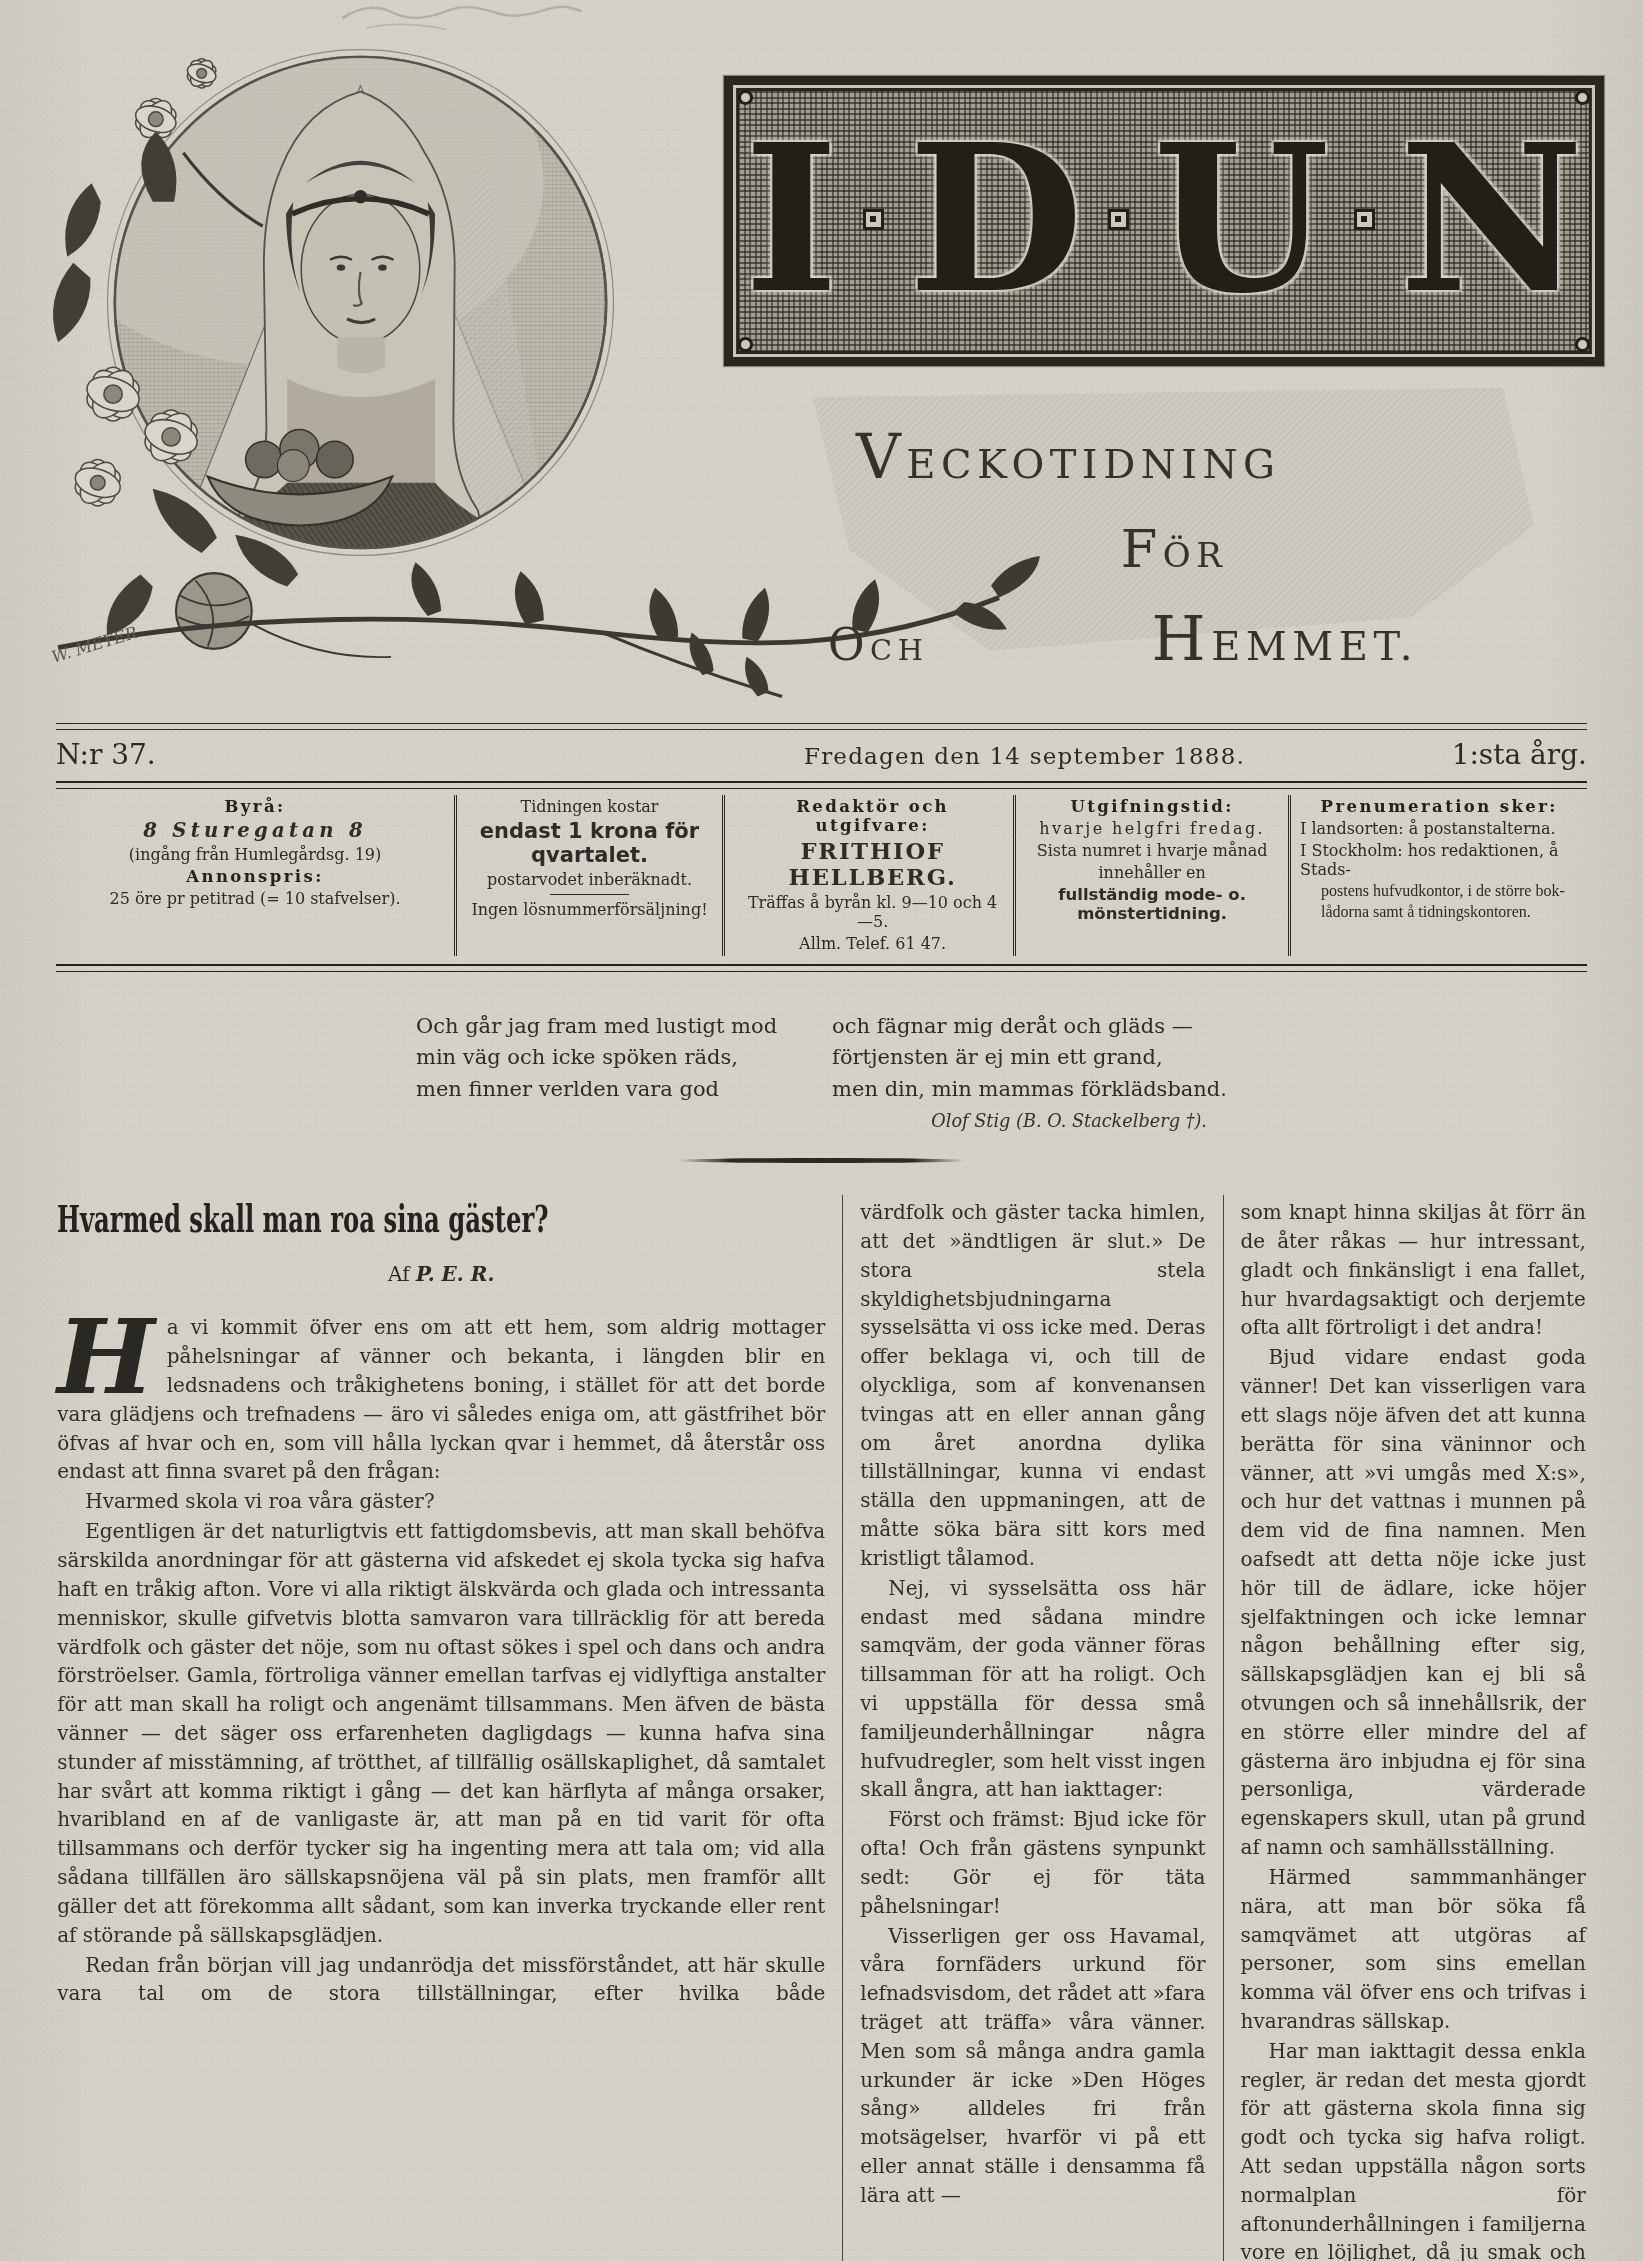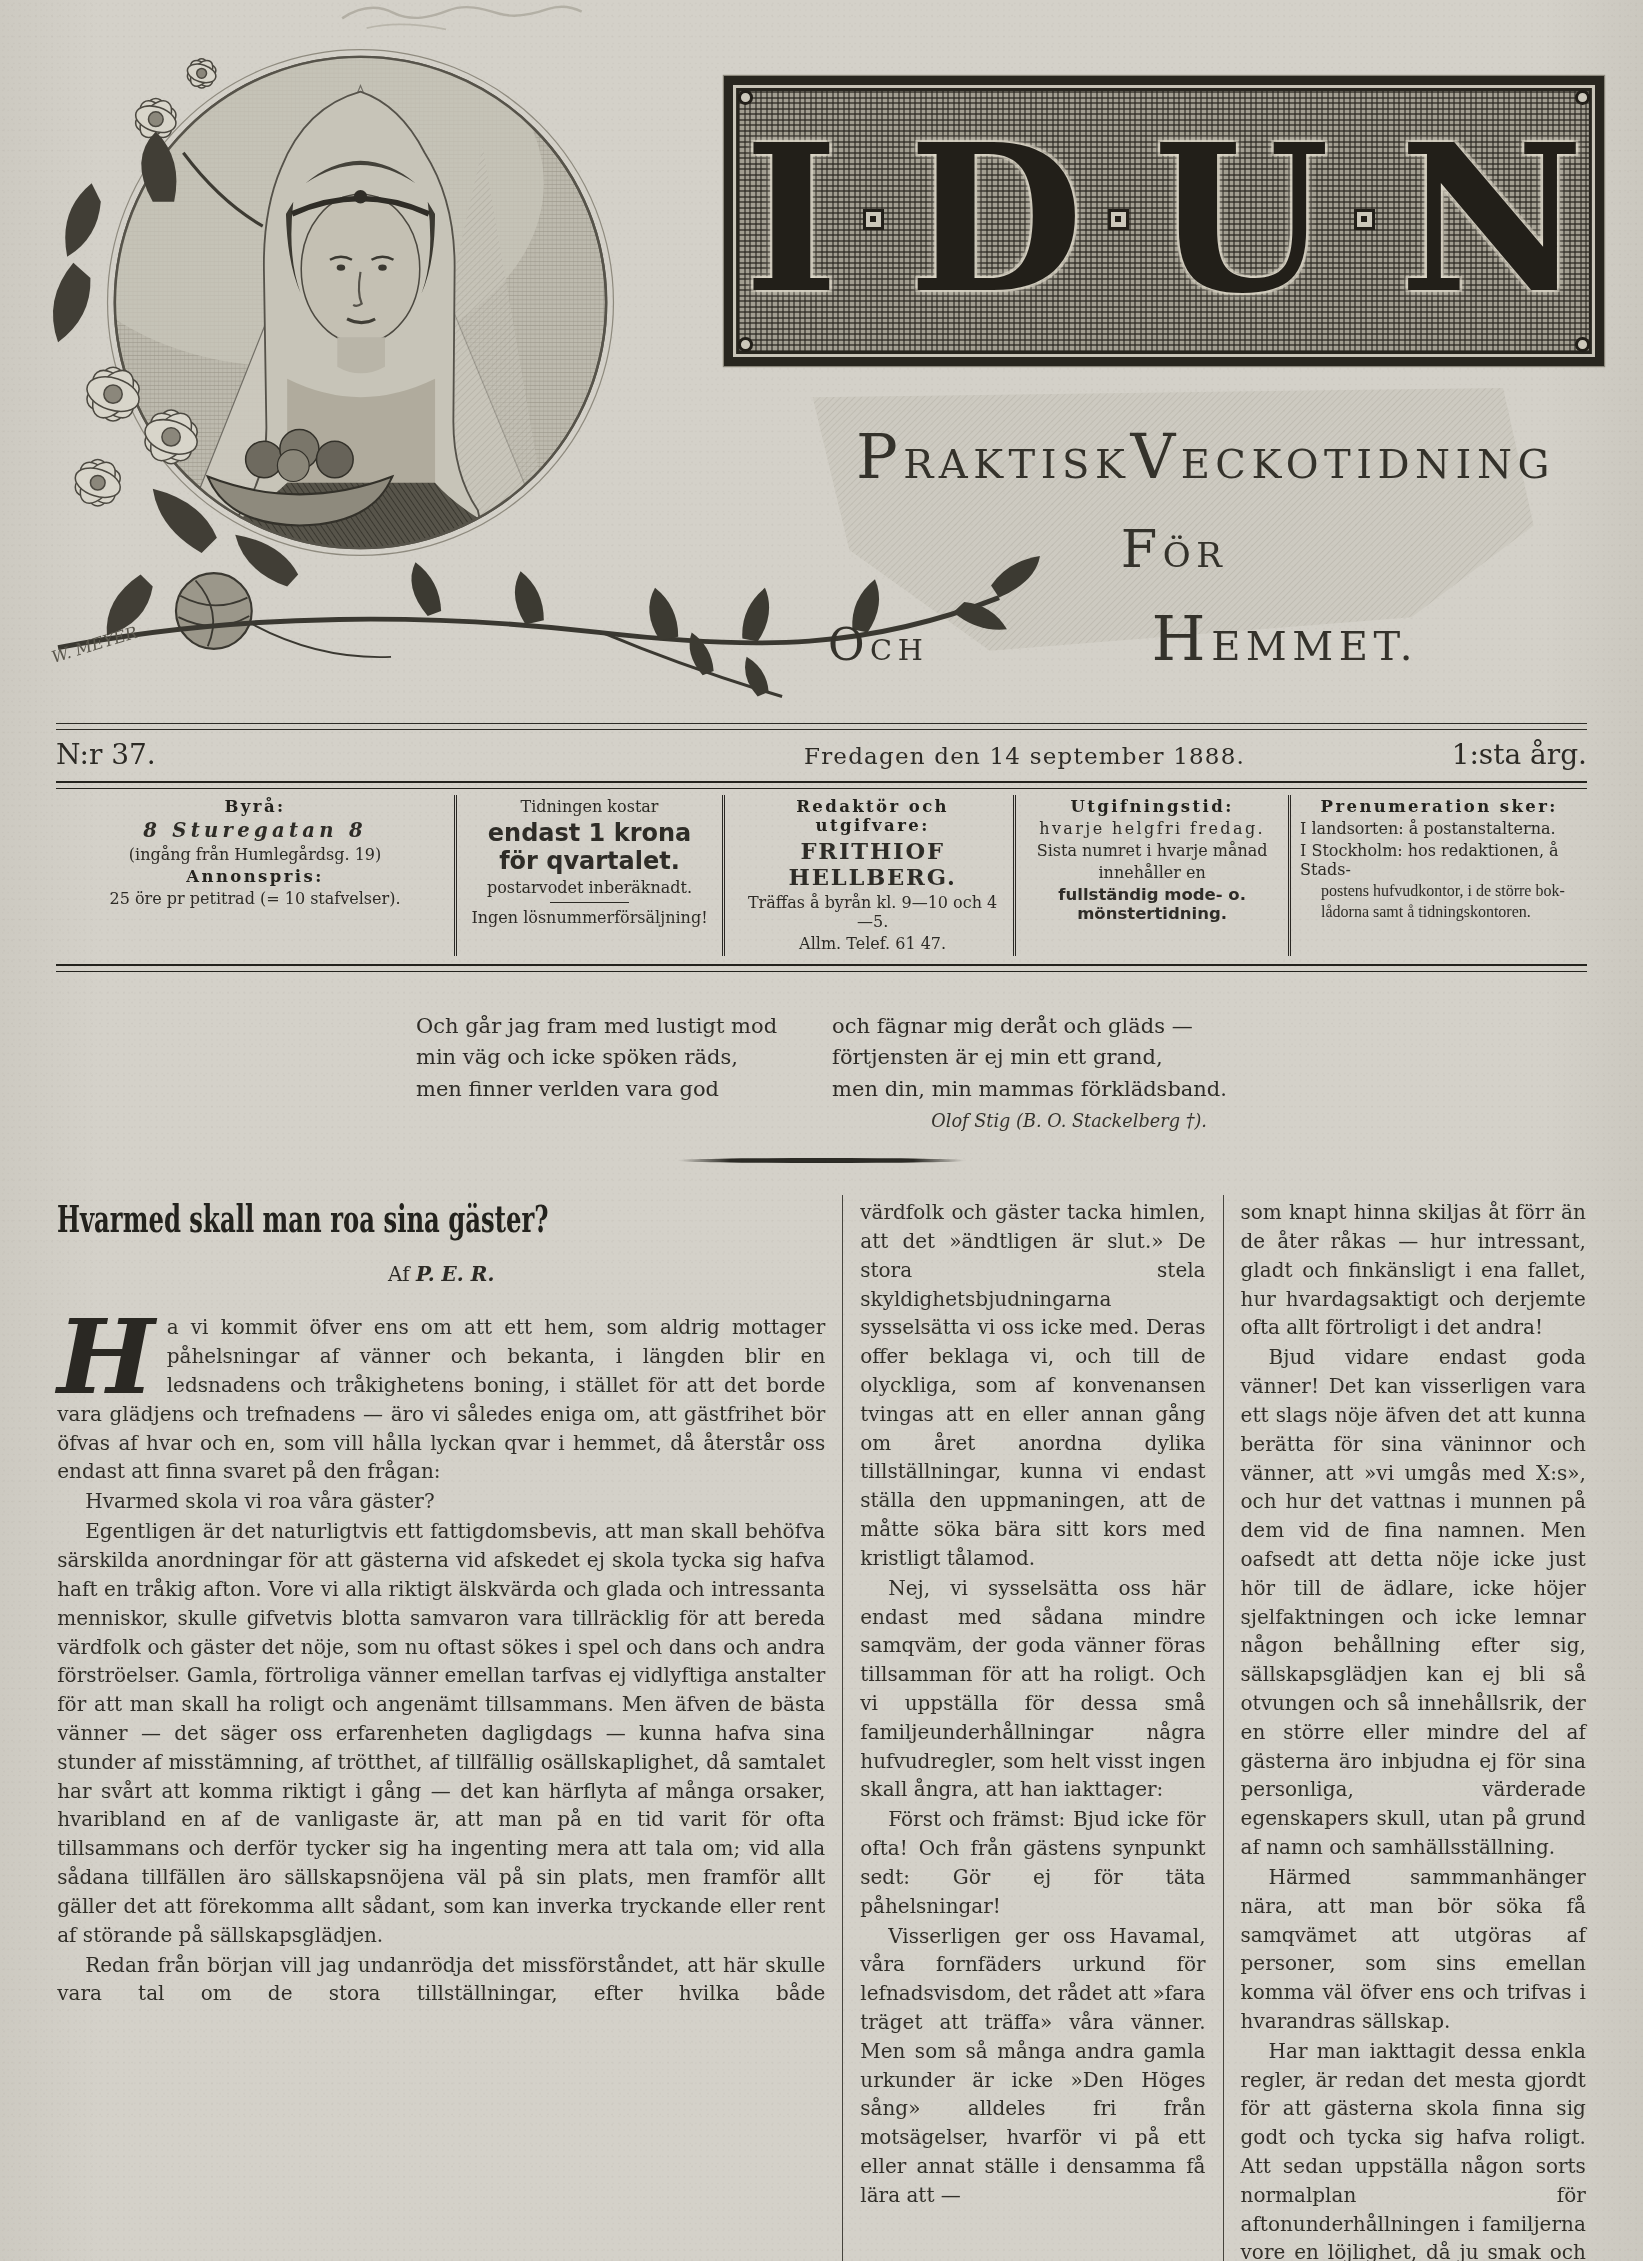--- a/index.html
+++ b/index.html
@@ -59,21 +59,21 @@
   
   .infobar{margin:9.8px 56px 0;}
   .rule-heavy{height:4.3px;border-top:2.4px solid #23221d;border-bottom:1.2px solid #23221d;}
   .infocols{display:flex;align-items:stretch;padding:6.1px 0 8.6px;}
   .icol{box-sizing:border-box;padding:2.4px 8.6px;text-align:center;display:flex;flex-direction:column;gap:3.1px;justify-content:flex-start;}
   .icol + .icol{border-left:3.1px double #2a2824;}
   .c1{width:26%;} .c2{width:17.5%;} .c3{width:19%;padding-left:16px;} .c4{width:18%;} .c5{width:19.5%;}
   .ihead{font-weight:bold;font-size:16.5px;letter-spacing:2.4px;color:#23221d;}
   .iaddr{font-style:italic;font-weight:bold;font-size:19.6px;letter-spacing:4.3px;}
   .ismall{font-size:16px;color:#2c2a25;}
-  .ibold{font-family:"DejaVu Sans","Liberation Sans",sans-serif;font-weight:bold;font-size:24px;}
+  .ibold{font-family:"DejaVu Sans","Liberation Sans",sans-serif;font-weight:bold;font-size:21px;}
   .iboldsm{font-family:"DejaVu Sans","Liberation Sans",sans-serif;font-weight:bold;font-size:16.5px;}
   .iname{font-weight:bold;font-size:22.6px;letter-spacing:1.8px;}
   .isp{letter-spacing:2.4px;}
   .mini-rule{width:79px;height:1.8px;background:#2b2a25;margin:1.2px auto;}
   .left{text-align:left;}
   .ind{padding-left:21px;font-family:Liberation Serif, serif;}
 
   
   .poem{width:917px;margin:39px auto 8px;}
   .poem-cols{display:flex;gap:55px;justify-content:center;}
@@ -267,21 +267,20 @@
         <span class="logo-letter">D</span>
         <span class="logo-orn"></span>
         <span class="logo-letter">U</span>
         <span class="logo-orn"></span>
         <span class="logo-letter">N</span>
       </div>
     </div>
 
     <div class="tagline">
       <div class="tag-line tag1">
-        <span class="tag-word">Praktisk</span>
         <span class="tag-word">Veckotidning</span>
       </div>
       <div class="tag-line tag2">
         <span class="tag-word">för</span>
       </div>
       <div class="tag-line tag3">
         <span class="tag-word tag-small">och</span>
         <span class="tag-word">Hemmet.</span>
       </div>
     </div>

